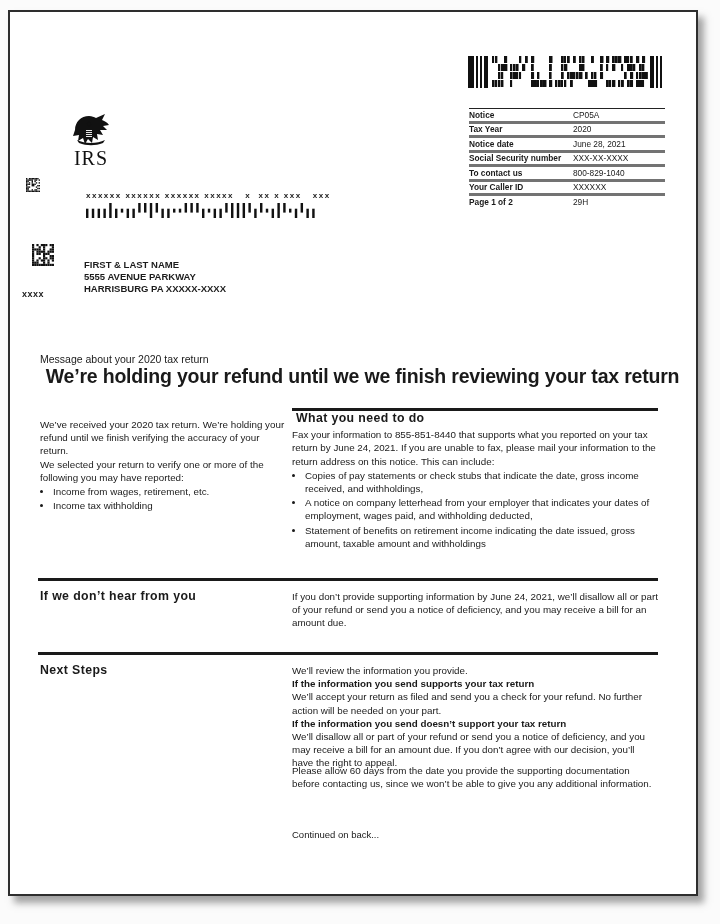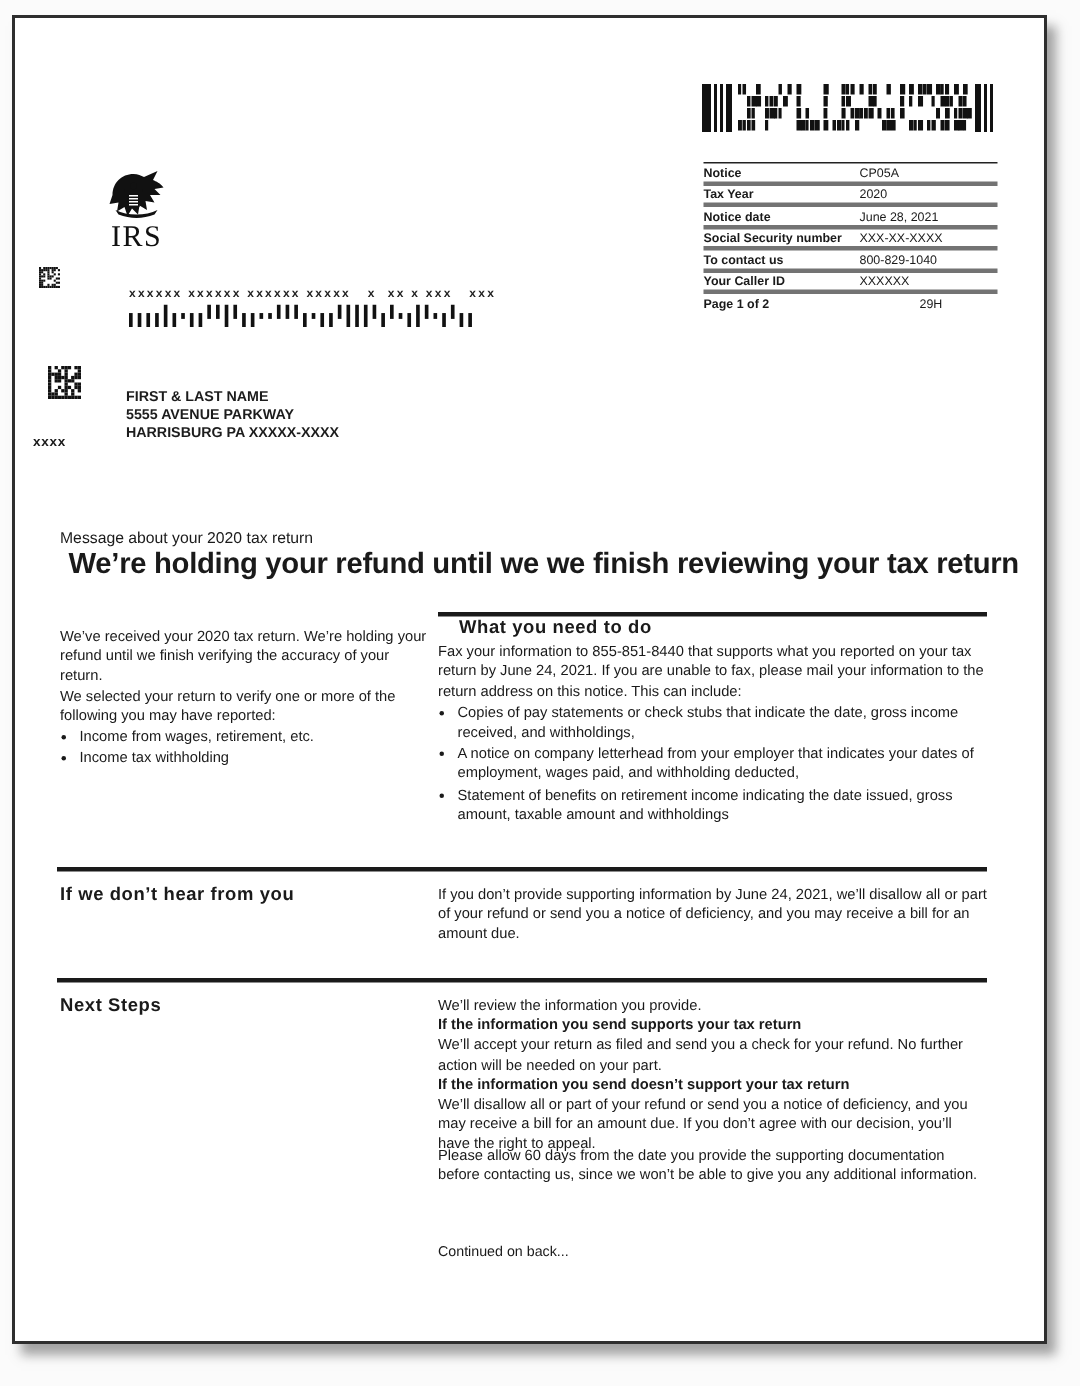--- a/index.html
+++ b/index.html
@@ -9,41 +9,41 @@
          box-shadow:6px 7px 7px rgba(90,90,90,.55);}
   .abs{position:absolute;}
   
   .pdf417{left:458px;top:44px;width:196px;height:32px;}
   .irs-logo{left:24px;top:100px;width:50px;text-align:center;margin-left:32px;}
   .irs-logo .emblem{width:44px;height:36px;margin:0 auto;display:block;}
   .irs-logo .irs-text{font-family:"Liberation Serif",serif;font-size:20px;letter-spacing:1px;color:#111;line-height:20px;}
   .agency{left:82px;top:100px;font-size:9.5px;line-height:12px;font-weight:bold;color:#1c1c1c;}
   .notice-table{left:459px;top:96px;width:196px;border-top:1.5px solid #222;}
   .notice-table .row{display:flex;border-bottom:3px solid #737373;height:11.5px;align-items:center;}
-  .notice-table .row:last-child{border-bottom:none;gap:40px;}
+  .notice-table .row:last-child{border-bottom:none;}
   .notice-table .lbl{width:104px;font-weight:bold;font-size:8.3px;}
   .notice-table .val{flex:1;font-size:8.3px;}
   .dm1{left:16px;top:166px;width:14px;height:14px;}
   .scanline{left:76px;top:179px;font-size:8px;font-weight:bold;letter-spacing:1.5px;white-space:pre;color:#222;}
   .imb{left:76px;top:191px;width:232px;height:15px;}
   .dm2{left:22px;top:232px;width:22px;height:22px;}
   .recipient{left:74px;top:247px;font-size:9.5px;line-height:12px;font-weight:bold;color:#1c1c1c;}
   .mailcode{left:12px;top:277px;font-size:9px;font-weight:bold;letter-spacing:.5px;text-align:center;}
   
   .kicker{left:30px;top:341px;font-size:10.5px;}
   .headline{left:30px;top:353px;width:645px;font-size:19.5px;font-weight:bold;letter-spacing:-.2px;text-align:center;}
   
   .leftcol{left:30px;top:406px;width:248px;font-size:9.8px;line-height:13.2px;}
   .rightcol{left:282px;width:366px;font-size:9.8px;line-height:13.2px;}
   .rule-right{left:282px;top:396px;width:366px;height:2.5px;background:#1a1a1a;}
   .rule-full{left:28px;width:620px;height:2.5px;background:#1a1a1a;}
   .rule1{top:566px;} .rule2{top:640px;}
   .sec-heading{font-size:12.3px;font-weight:bold;letter-spacing:.4px;}
   .whattodo{top:400px;}
-  .whattodo .sec-heading{margin:0 0 3px 14px;}
+  .whattodo .sec-heading{margin:0 0 3px 4px;}
   .nohear-h{left:30px;top:577px;}
   .nohear-b{top:578px;}
   .nextsteps-h{left:30px;top:651px;}
   .nextsteps-b{top:652px;}
   .bold-line{font-weight:bold;}
   ul{margin:1px 0 0 0;padding-left:13px;}
   li{margin:0 0 1px 0;}
   p{margin:0;}
   .note{top:752px;}
   .continued{left:282px;top:817px;width:378px;text-align:left;font-size:9.5px;}

